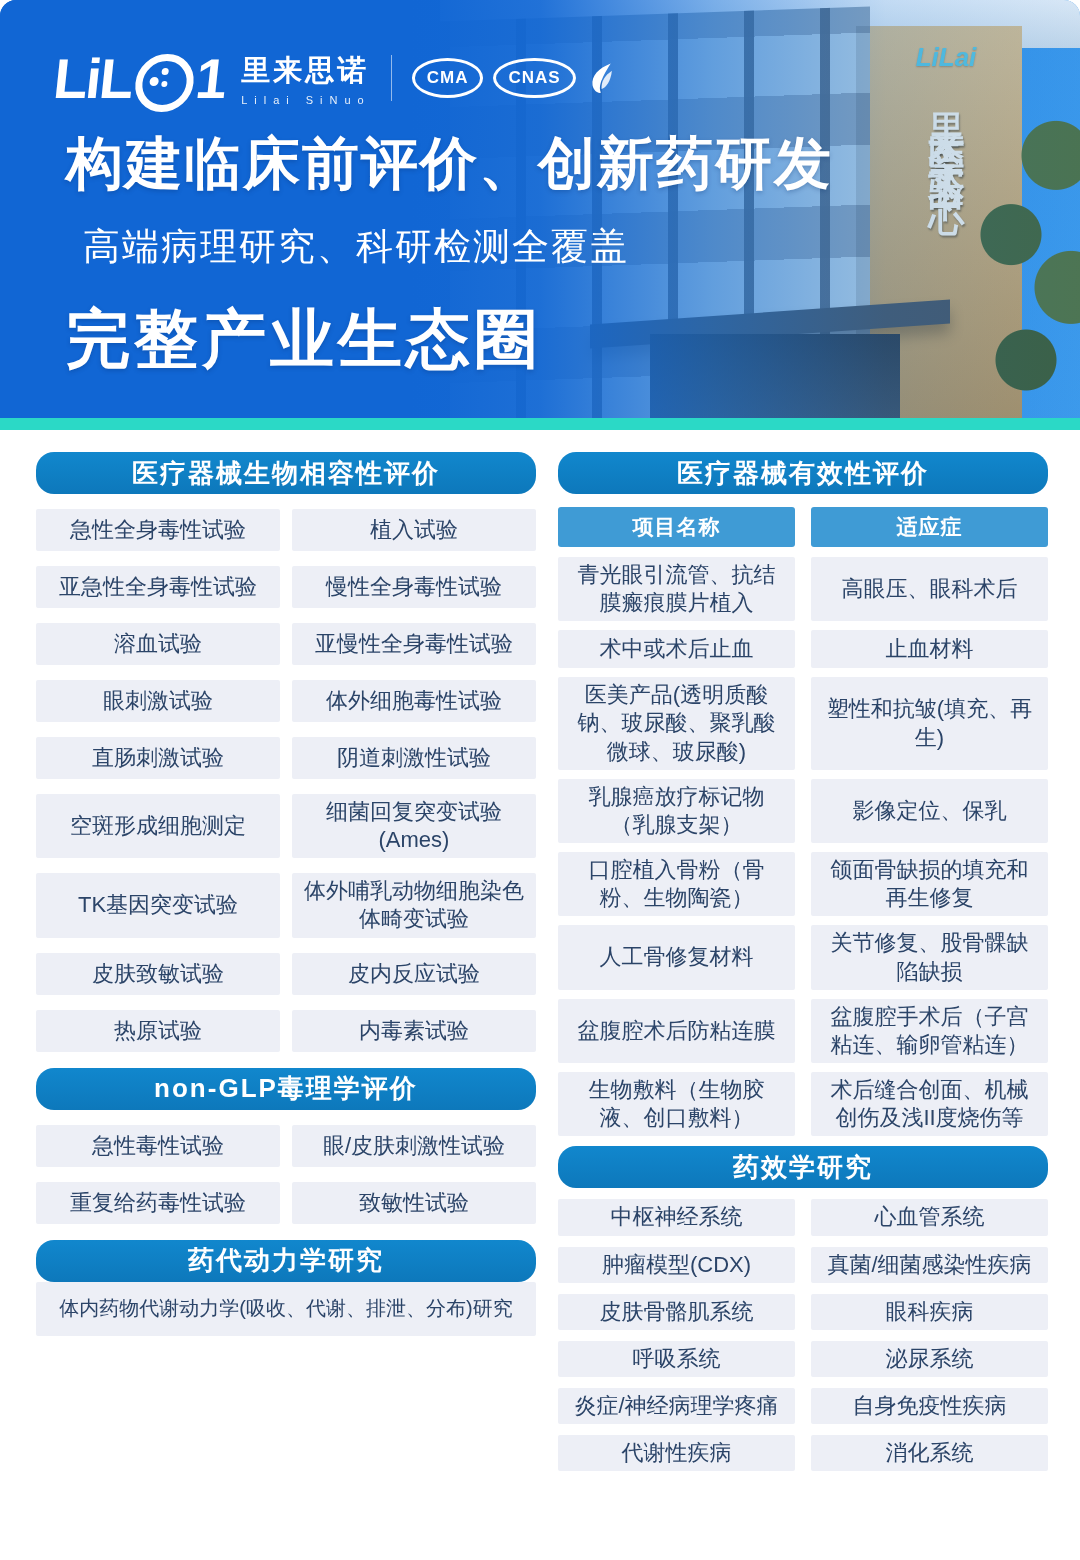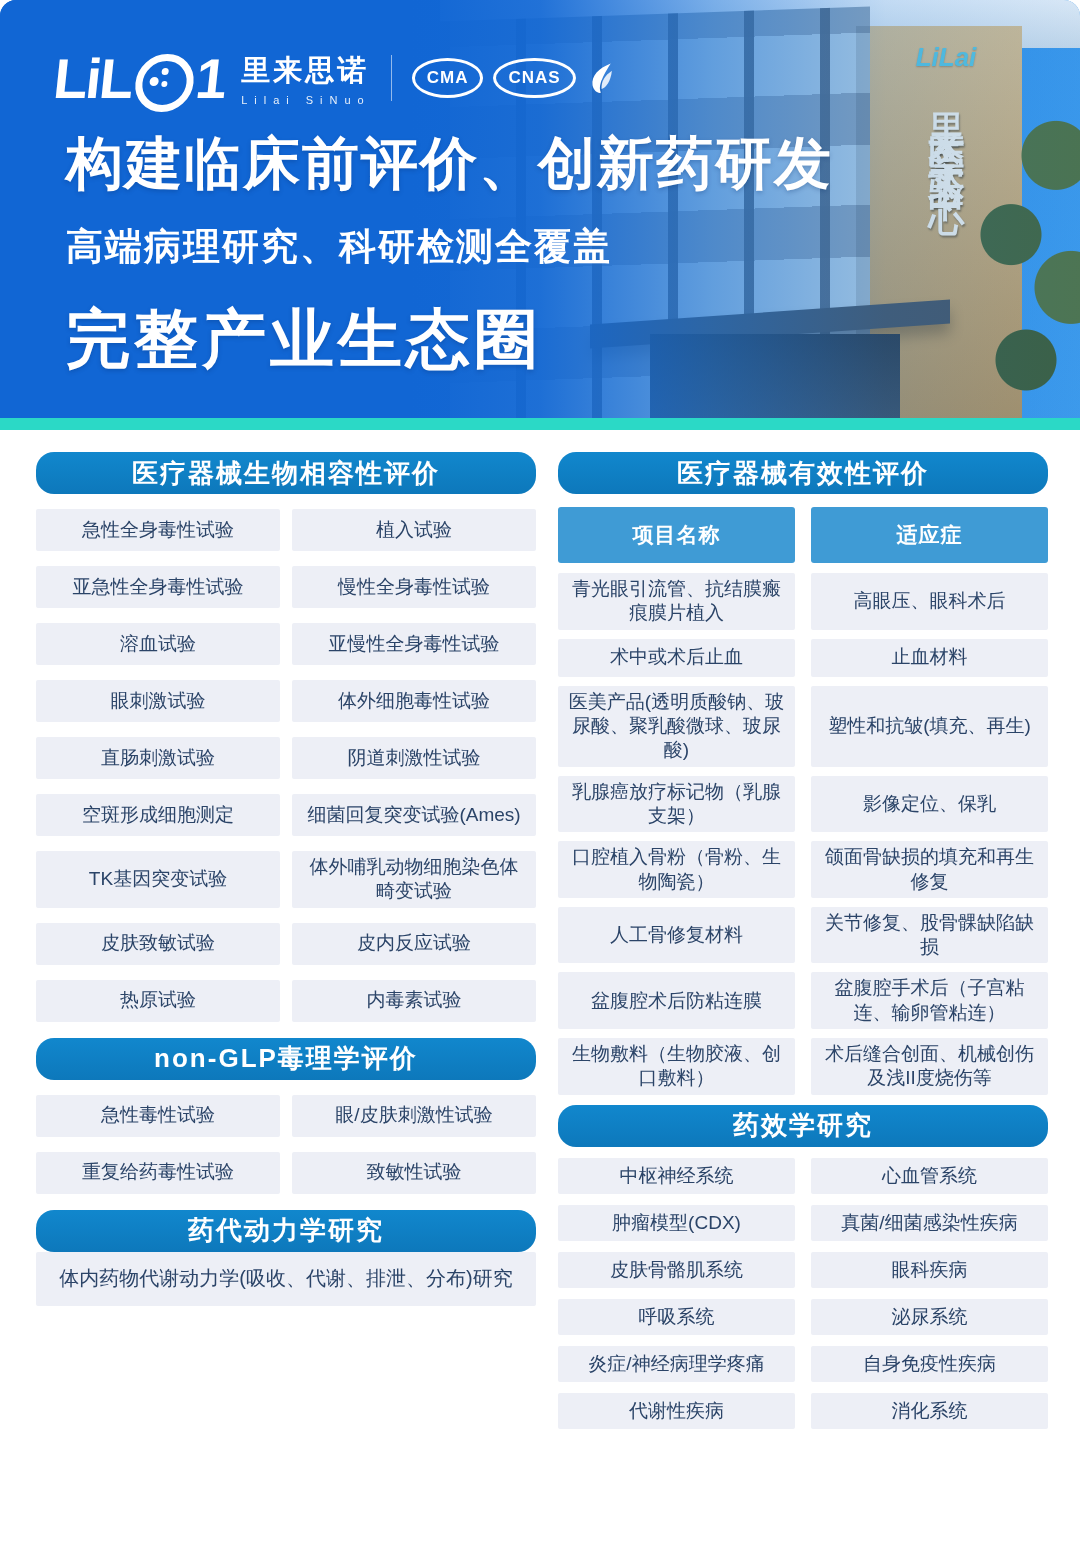--- a/index.html
+++ b/index.html
@@ -46,39 +46,39 @@
   .logo-cnblock{margin-left:16px;}
   .logo-cn{font-size:29px;font-weight:900;letter-spacing:3px;}
   .logo-en{font-size:11px;letter-spacing:7px;margin-top:3px;opacity:.9;}
   .logo-divider{width:1px;height:46px;background:rgba(255,255,255,.55);margin:0 20px;}
   .badge{border:3px solid #fff;border-radius:50%;padding:0 12px;height:34px;display:flex;align-items:center;
          font-weight:bold;font-size:17px;letter-spacing:1px;margin-right:10px;}
   .leaf-icon{width:30px;height:34px;}
 
   .hero-title{position:absolute;left:66px;top:126px;font-size:57px;font-weight:900;color:#fff;letter-spacing:2px;
               text-shadow:0 2px 4px rgba(0,40,100,.25);}
-  .hero-subtitle{position:absolute;left:66px;top:222px;font-size:37px;font-weight:700;color:#fff;letter-spacing:2px;}
+  .hero-subtitle{position:absolute;left:83px;top:222px;font-size:37px;font-weight:400;color:#fff;letter-spacing:2px;}
   .hero-tagline{position:absolute;left:66px;top:296px;font-size:64px;font-weight:900;color:#fff;letter-spacing:4px;
                 text-shadow:0 2px 4px rgba(0,40,100,.25);}
   .teal-strip{position:absolute;left:0;bottom:0;width:100%;height:12px;background:#2bd9c6;}
 
   
   .content{position:absolute;left:0;top:452px;width:1080px;}
   .col-left{position:absolute;left:36px;width:500px;}
   .col-right{position:absolute;left:558px;width:490px;}
 
   .sec-header{height:42px;background:linear-gradient(#1187cd,#0d78bb);border-radius:18px;color:#fff;
               font-size:26px;font-weight:bold;letter-spacing:2px;display:flex;align-items:center;justify-content:center;}
   .grid2{display:grid;grid-template-columns:1fr 1fr;column-gap:12px;}
   .cellgrid{margin-top:15px;row-gap:15px;grid-auto-rows:minmax(42px,auto);}
-  .cell{background:#edeff6;color:#2b4468;font-size:19px;line-height:1.28;display:flex;align-items:center;
+  .cell{background:#edeff6;color:#2b4468;font-size:22px;line-height:1.28;display:flex;align-items:center;
         justify-content:center;text-align:center;padding:4px 10px;border-radius:2px;}
 
   .subhead-row{margin-top:13px;column-gap:16px;}
-  .subhead{height:56px;background:#3f9bd5;border-radius:3px;color:#fff;font-size:21px;font-weight:bold;
+  .subhead{height:40px;background:#3f9bd5;border-radius:3px;color:#fff;font-size:21px;font-weight:bold;
            display:flex;align-items:center;justify-content:center;letter-spacing:1px;}
   .eff-grid{margin-top:10px;column-gap:16px;row-gap:9px;grid-auto-rows:minmax(38px,auto);}
   .pd-grid{margin-top:11px;column-gap:16px;row-gap:11px;grid-auto-rows:minmax(36px,auto);}
 
   .mt16{margin-top:16px;} .mt10{margin-top:10px;}
   .fullcell{min-height:46px;font-size:20px;}
 </style>
 </head>
 <body>
 

